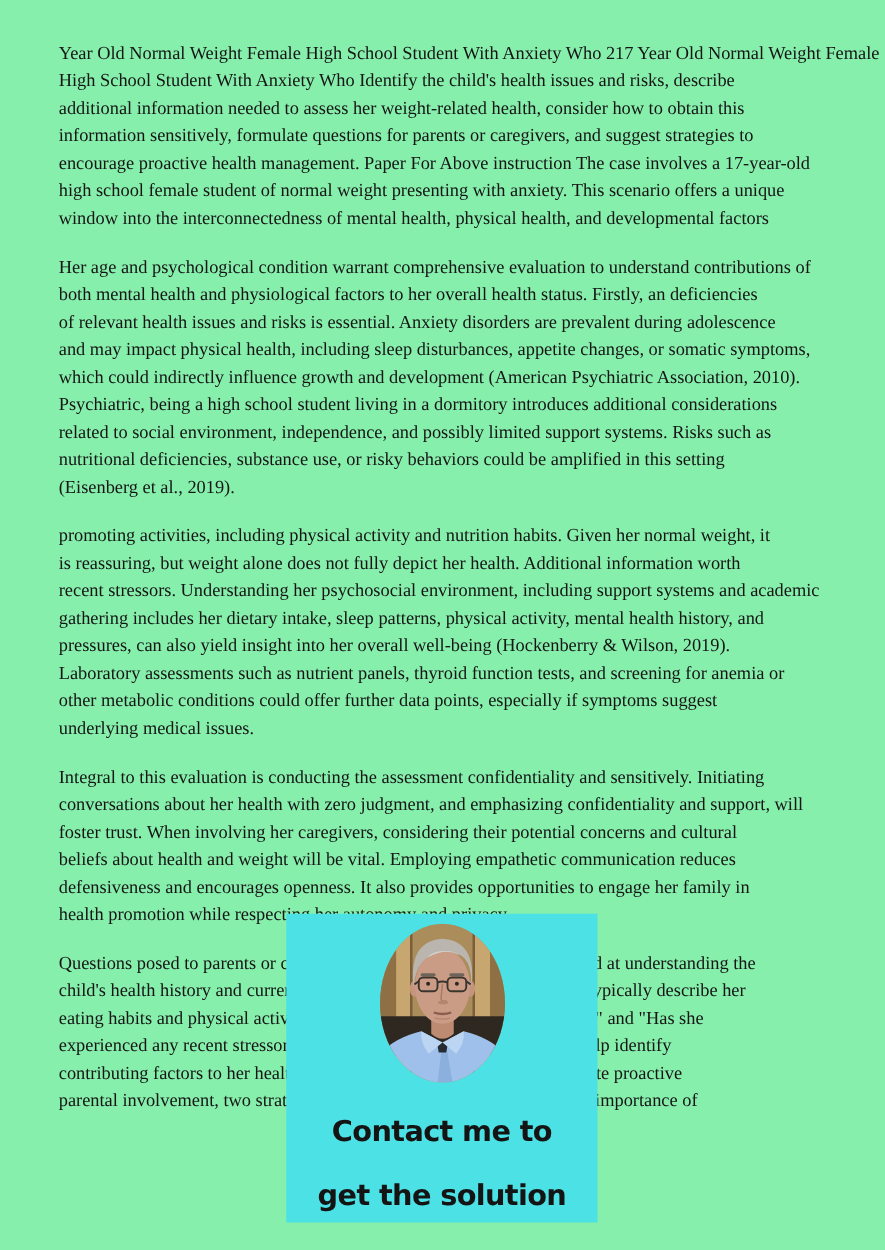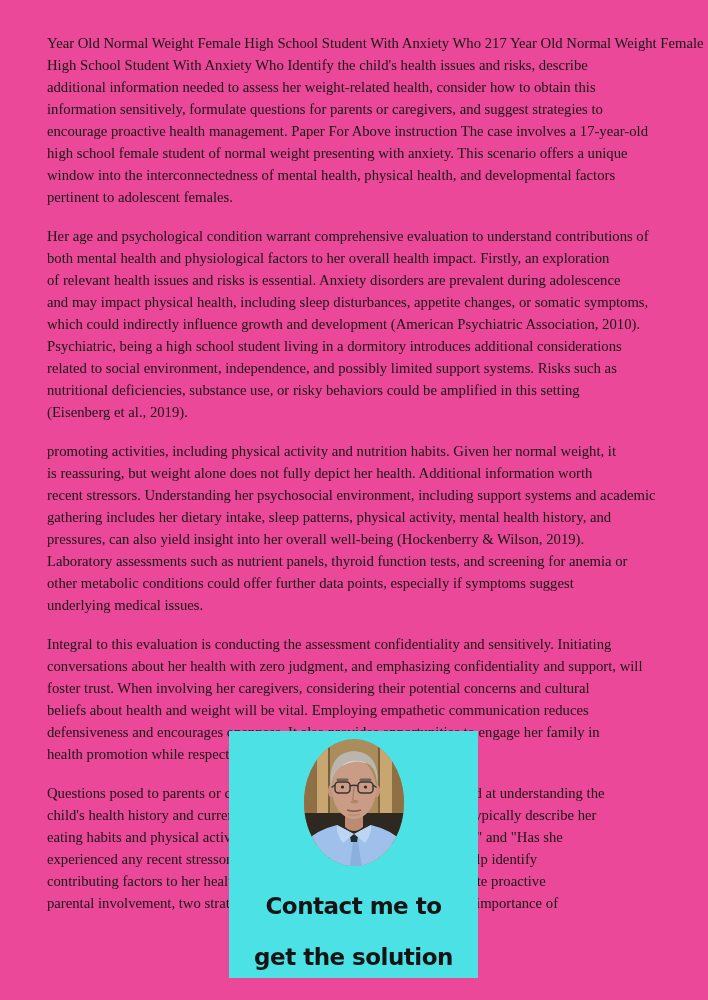--- a/index.html
+++ b/index.html
@@ -4,21 +4,21 @@
 <style>
   html, body {
     margin: 0;
     padding: 0;
     background: #ffffff;
   }
   .page {
     position: relative;
     width: 708px;
     height: 1000px;
-    background: #ec4899;
+    background: #86efac;
     overflow: hidden;
     font-family: "Liberation Serif", serif;
   }
   .doc {
     position: absolute;
     left: 47px;
     top: 32px;
     width: 655px;
     color: #151515;
     font-size: 14.7px;
@@ -80,25 +80,24 @@
 
   <div class="doc" id="doc">
       <div class="para">
         <div class="line">Year Old Normal Weight Female High School Student With Anxiety Who 217 Year Old Normal Weight Female</div>
         <div class="line">High School Student With Anxiety Who Identify the child's health issues and risks, describe</div>
         <div class="line">additional information needed to assess her weight-related health, consider how to obtain this</div>
         <div class="line">information sensitively, formulate questions for parents or caregivers, and suggest strategies to</div>
         <div class="line">encourage proactive health management. Paper For Above instruction The case involves a 17-year-old</div>
         <div class="line">high school female student of normal weight presenting with anxiety. This scenario offers a unique</div>
         <div class="line">window into the interconnectedness of mental health, physical health, and developmental factors</div>
-        <div class="line">pertinent to adolescent females.</div>
       </div>
       <div class="para">
         <div class="line">Her age and psychological condition warrant comprehensive evaluation to understand contributions of</div>
-        <div class="line">both mental health and physiological factors to her overall health impact. Firstly, an exploration</div>
+        <div class="line">both mental health and physiological factors to her overall health status. Firstly, an deficiencies</div>
         <div class="line">of relevant health issues and risks is essential. Anxiety disorders are prevalent during adolescence</div>
         <div class="line">and may impact physical health, including sleep disturbances, appetite changes, or somatic symptoms,</div>
         <div class="line">which could indirectly influence growth and development (American Psychiatric Association, 2010).</div>
         <div class="line">Psychiatric, being a high school student living in a dormitory introduces additional considerations</div>
         <div class="line">related to social environment, independence, and possibly limited support systems. Risks such as</div>
         <div class="line">nutritional deficiencies, substance use, or risky behaviors could be amplified in this setting</div>
         <div class="line">(Eisenberg et al., 2019).</div>
       </div>
       <div class="para">
         <div class="line">promoting activities, including physical activity and nutrition habits. Given her normal weight, it</div>

